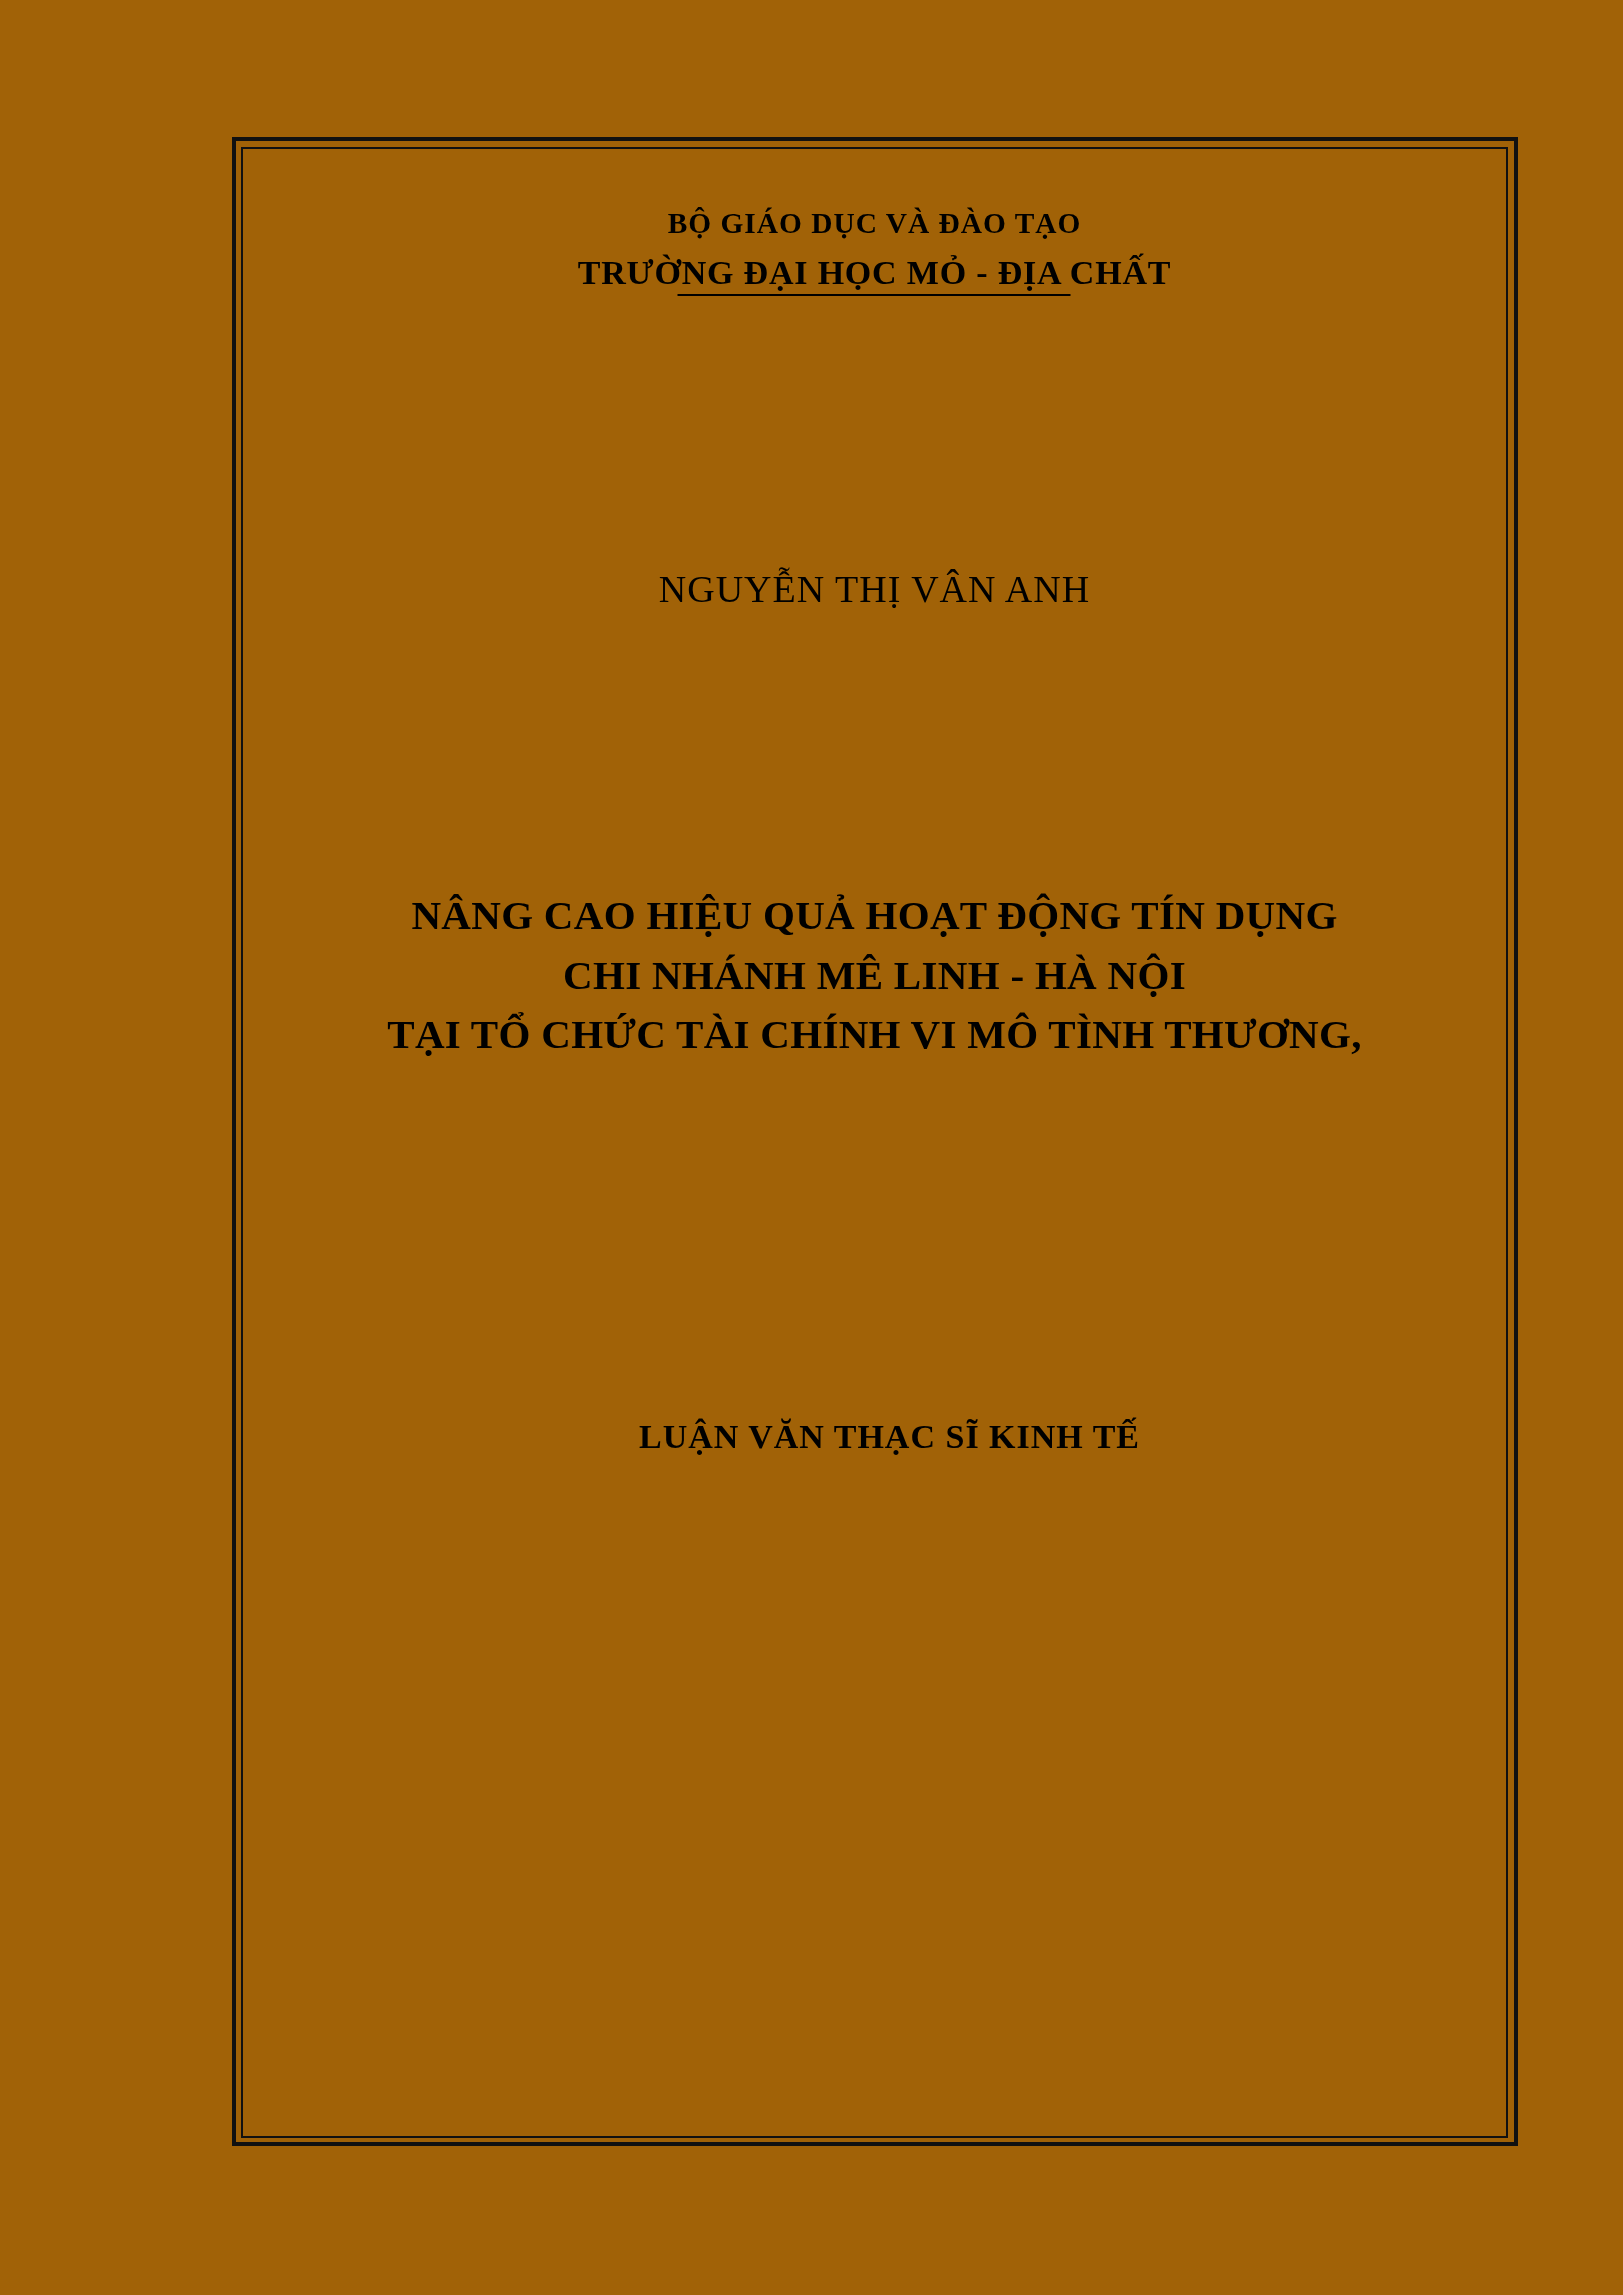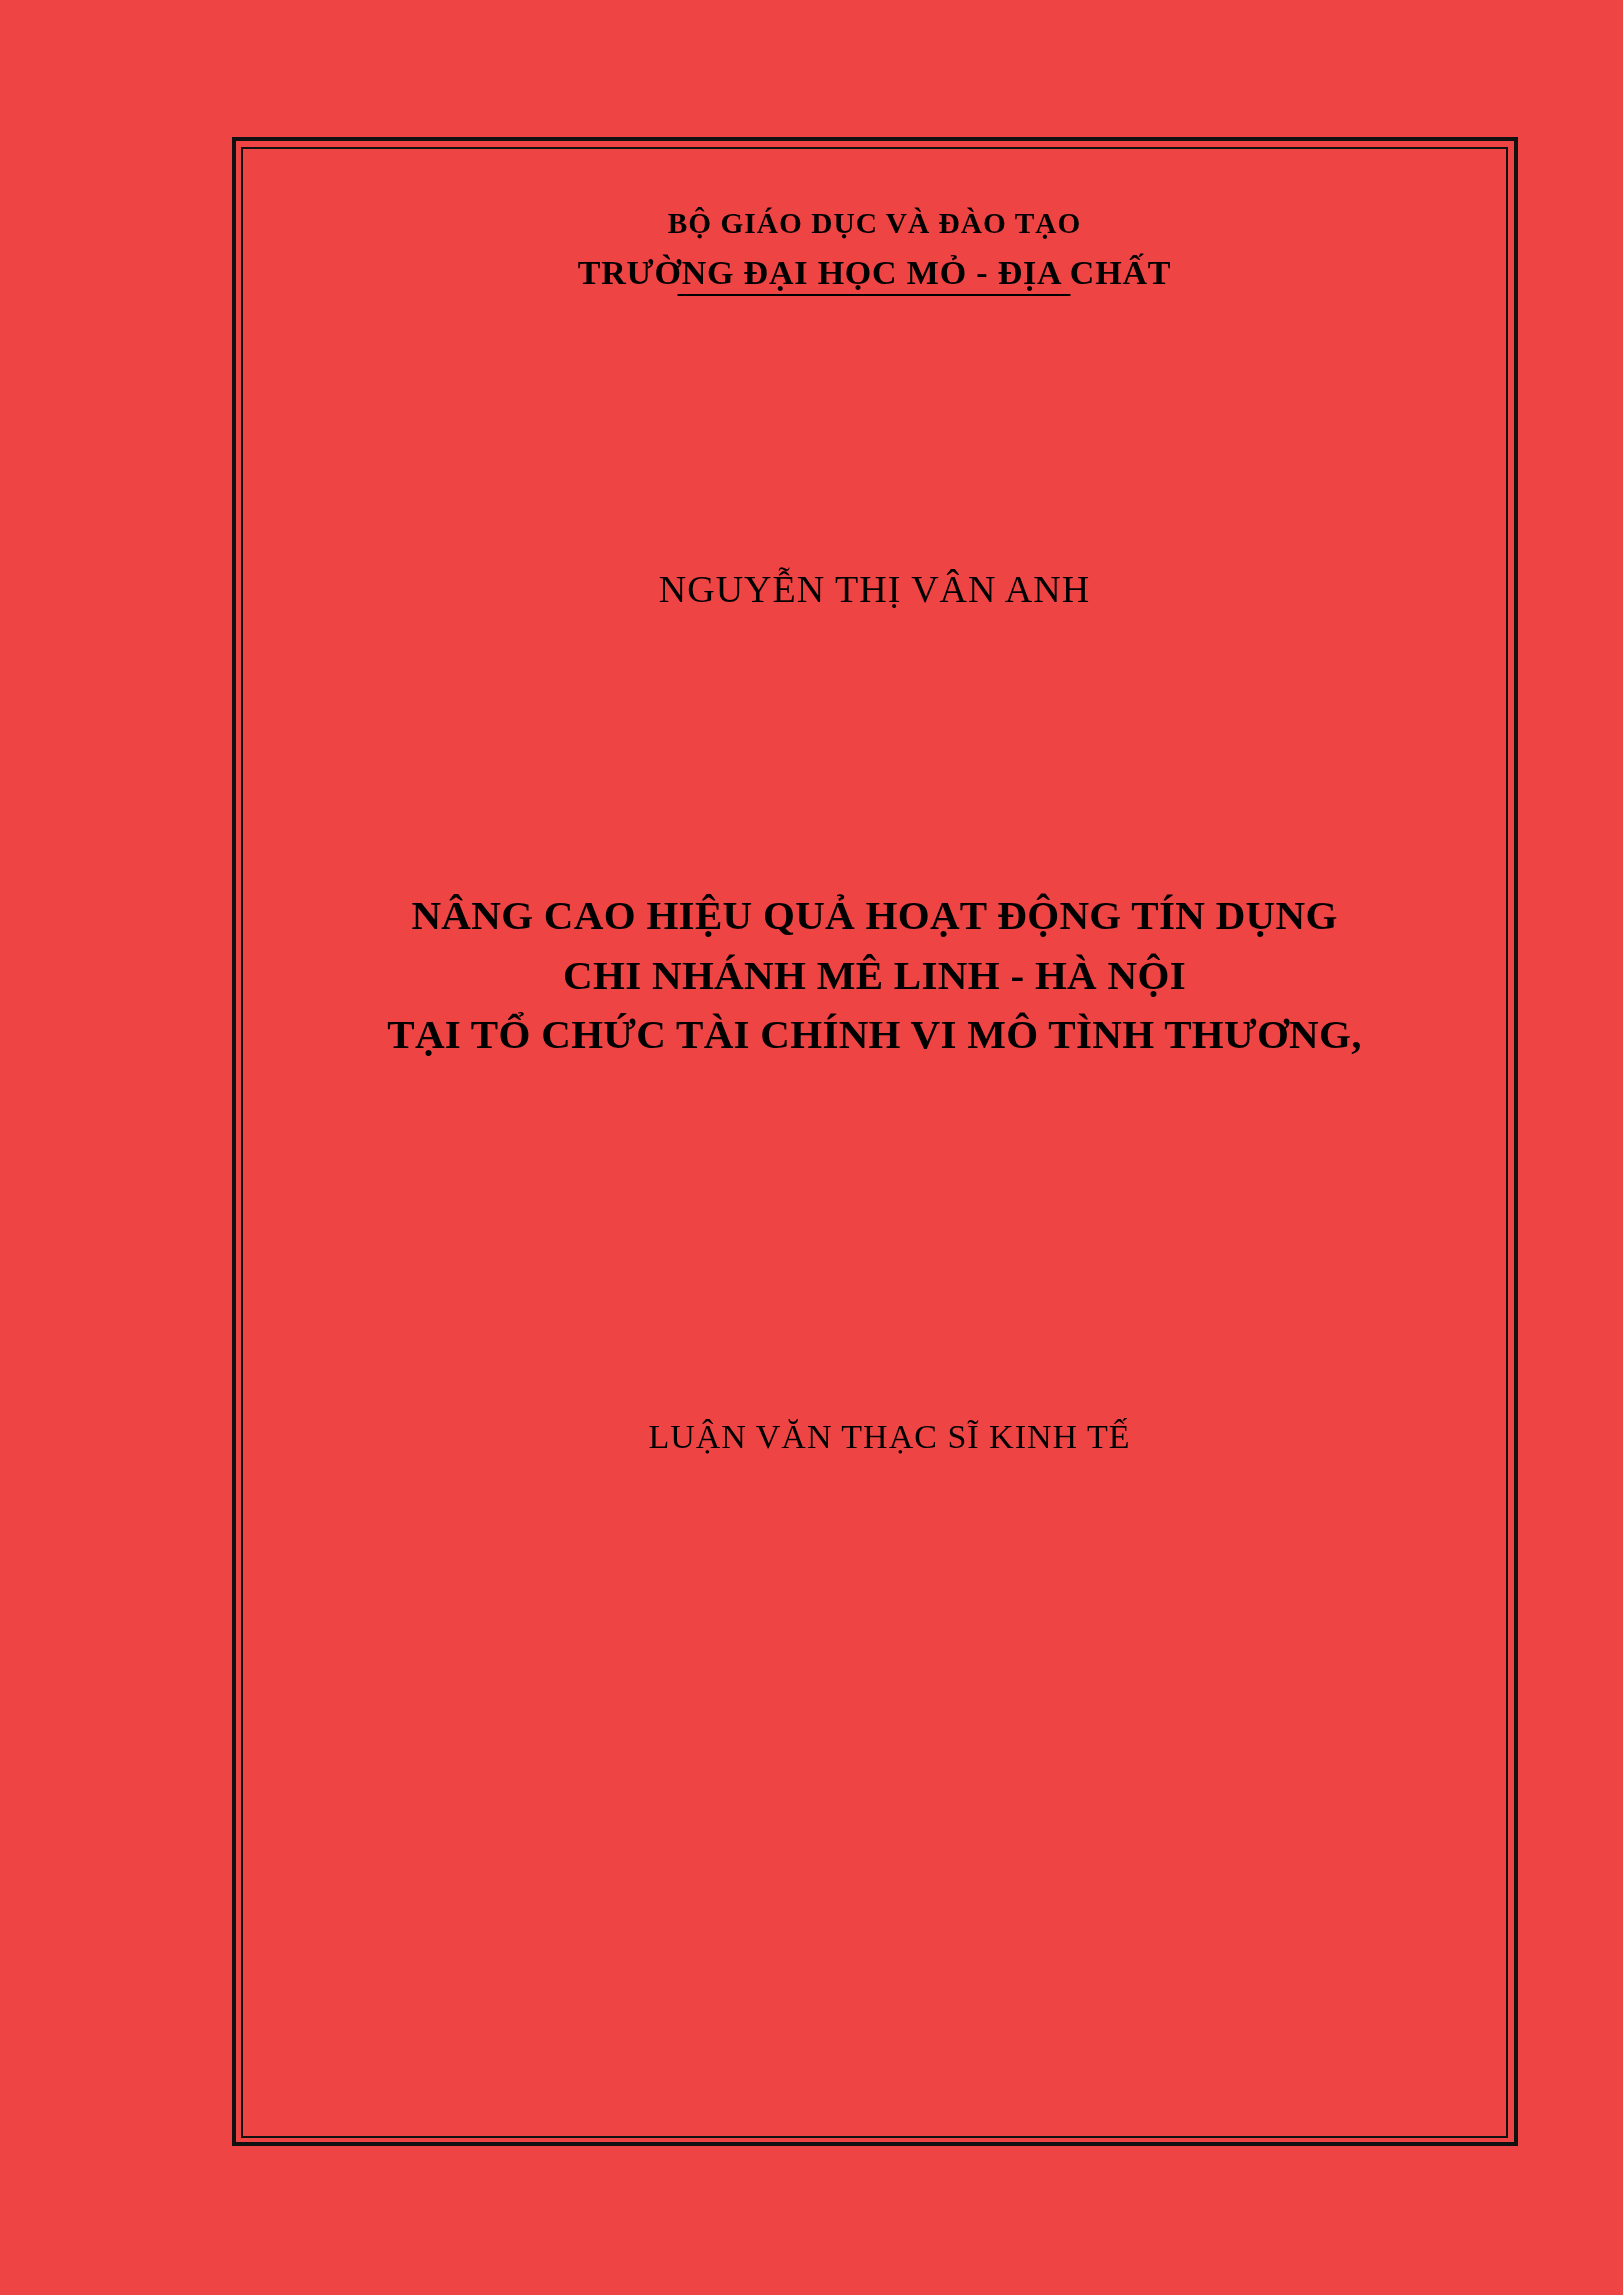--- a/index.html
+++ b/index.html
@@ -15,21 +15,21 @@
     position: relative;
     overflow: hidden;
   }
 
   .page {
     position: absolute;
     left: 0;
     top: 0;
     width: 1623px;
     height: 2295px;
-    background: #ef4444;
+    background: #a16207;
   }
 
   
   .frame-outer {
     position: absolute;
     left: 232px;
     top: 137px;
     width: 1286px;
     height: 2009px;
     border: 4.6px solid #111111;
@@ -104,21 +104,21 @@
     width: 1152px;
   }
   .title .line {
     display: block;
     white-space: nowrap;
   }
 
   .degree {
     margin-top: 353px;
     font-size: 34px;
-    font-weight: normal;
+    font-weight: bold;
     letter-spacing: 1px;
     text-align: center;
     margin-left: 30px;
   }
 
   .place-year {
     position: absolute;
     bottom: 77px;
     left: 0;
     width: 100%;

